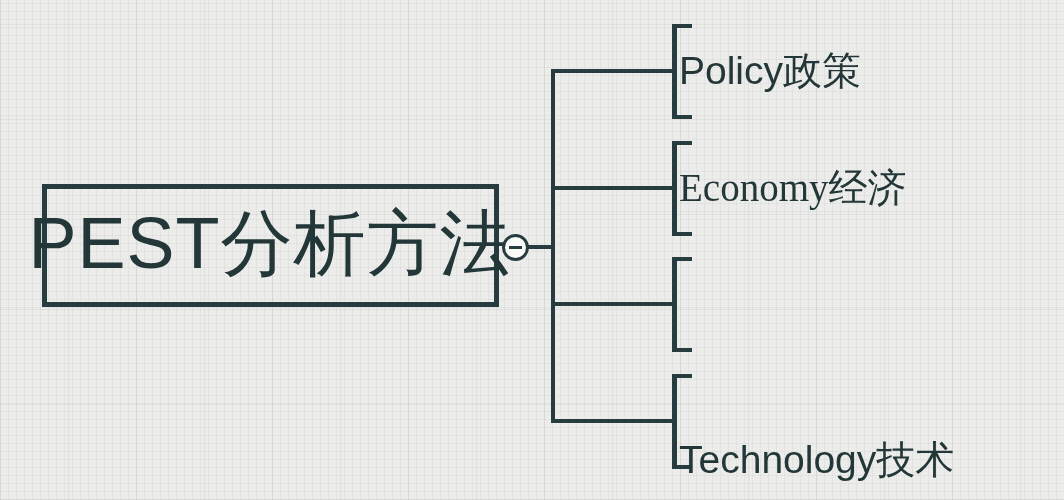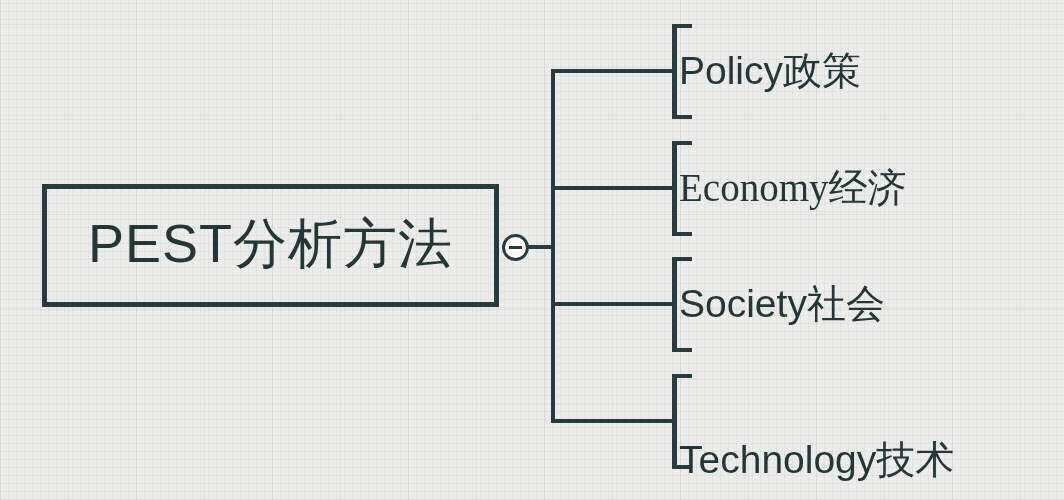--- a/index.html
+++ b/index.html
@@ -25,21 +25,21 @@
       repeating-linear-gradient(90deg, rgba(150,150,145,0.10) 0 1px, transparent 1px 8px);
   }
   
   .root-box{
     position:absolute;left:42px;top:184px;width:457px;height:123px;
     border:5px solid var(--line);
     display:flex;align-items:center;justify-content:center;
     cursor:pointer;
   }
   .root-label{
-    font-size:54px;
+    font-size:72px;
     color:var(--text);
     letter-spacing:1px;
     white-space:nowrap;
     line-height:1;
     padding-bottom:6px;
   }
   
   .collapse-btn{
     position:absolute;left:502px;top:234px;width:27px;height:27px;
     border:3px solid var(--line);
@@ -104,19 +104,18 @@
   <div class="branch-line line-b0"></div>
   <div class="bracket brk-b0"></div>
   <div class="branch-label lbl-b0">Policy政策</div>
 
   <div class="branch-line line-b1"></div>
   <div class="bracket brk-b1"></div>
   <div class="branch-label lbl-b1">Economy经济</div>
 
   <div class="branch-line line-b2"></div>
   <div class="bracket brk-b2"></div>
-  <div class="branch-label lbl-b2">Society社会</div>
 
   <div class="branch-line line-b3"></div>
   <div class="bracket brk-b3"></div>
   <div class="branch-label lbl-b3">Technology技术</div>
 
 </div>
 
 </body></html>

